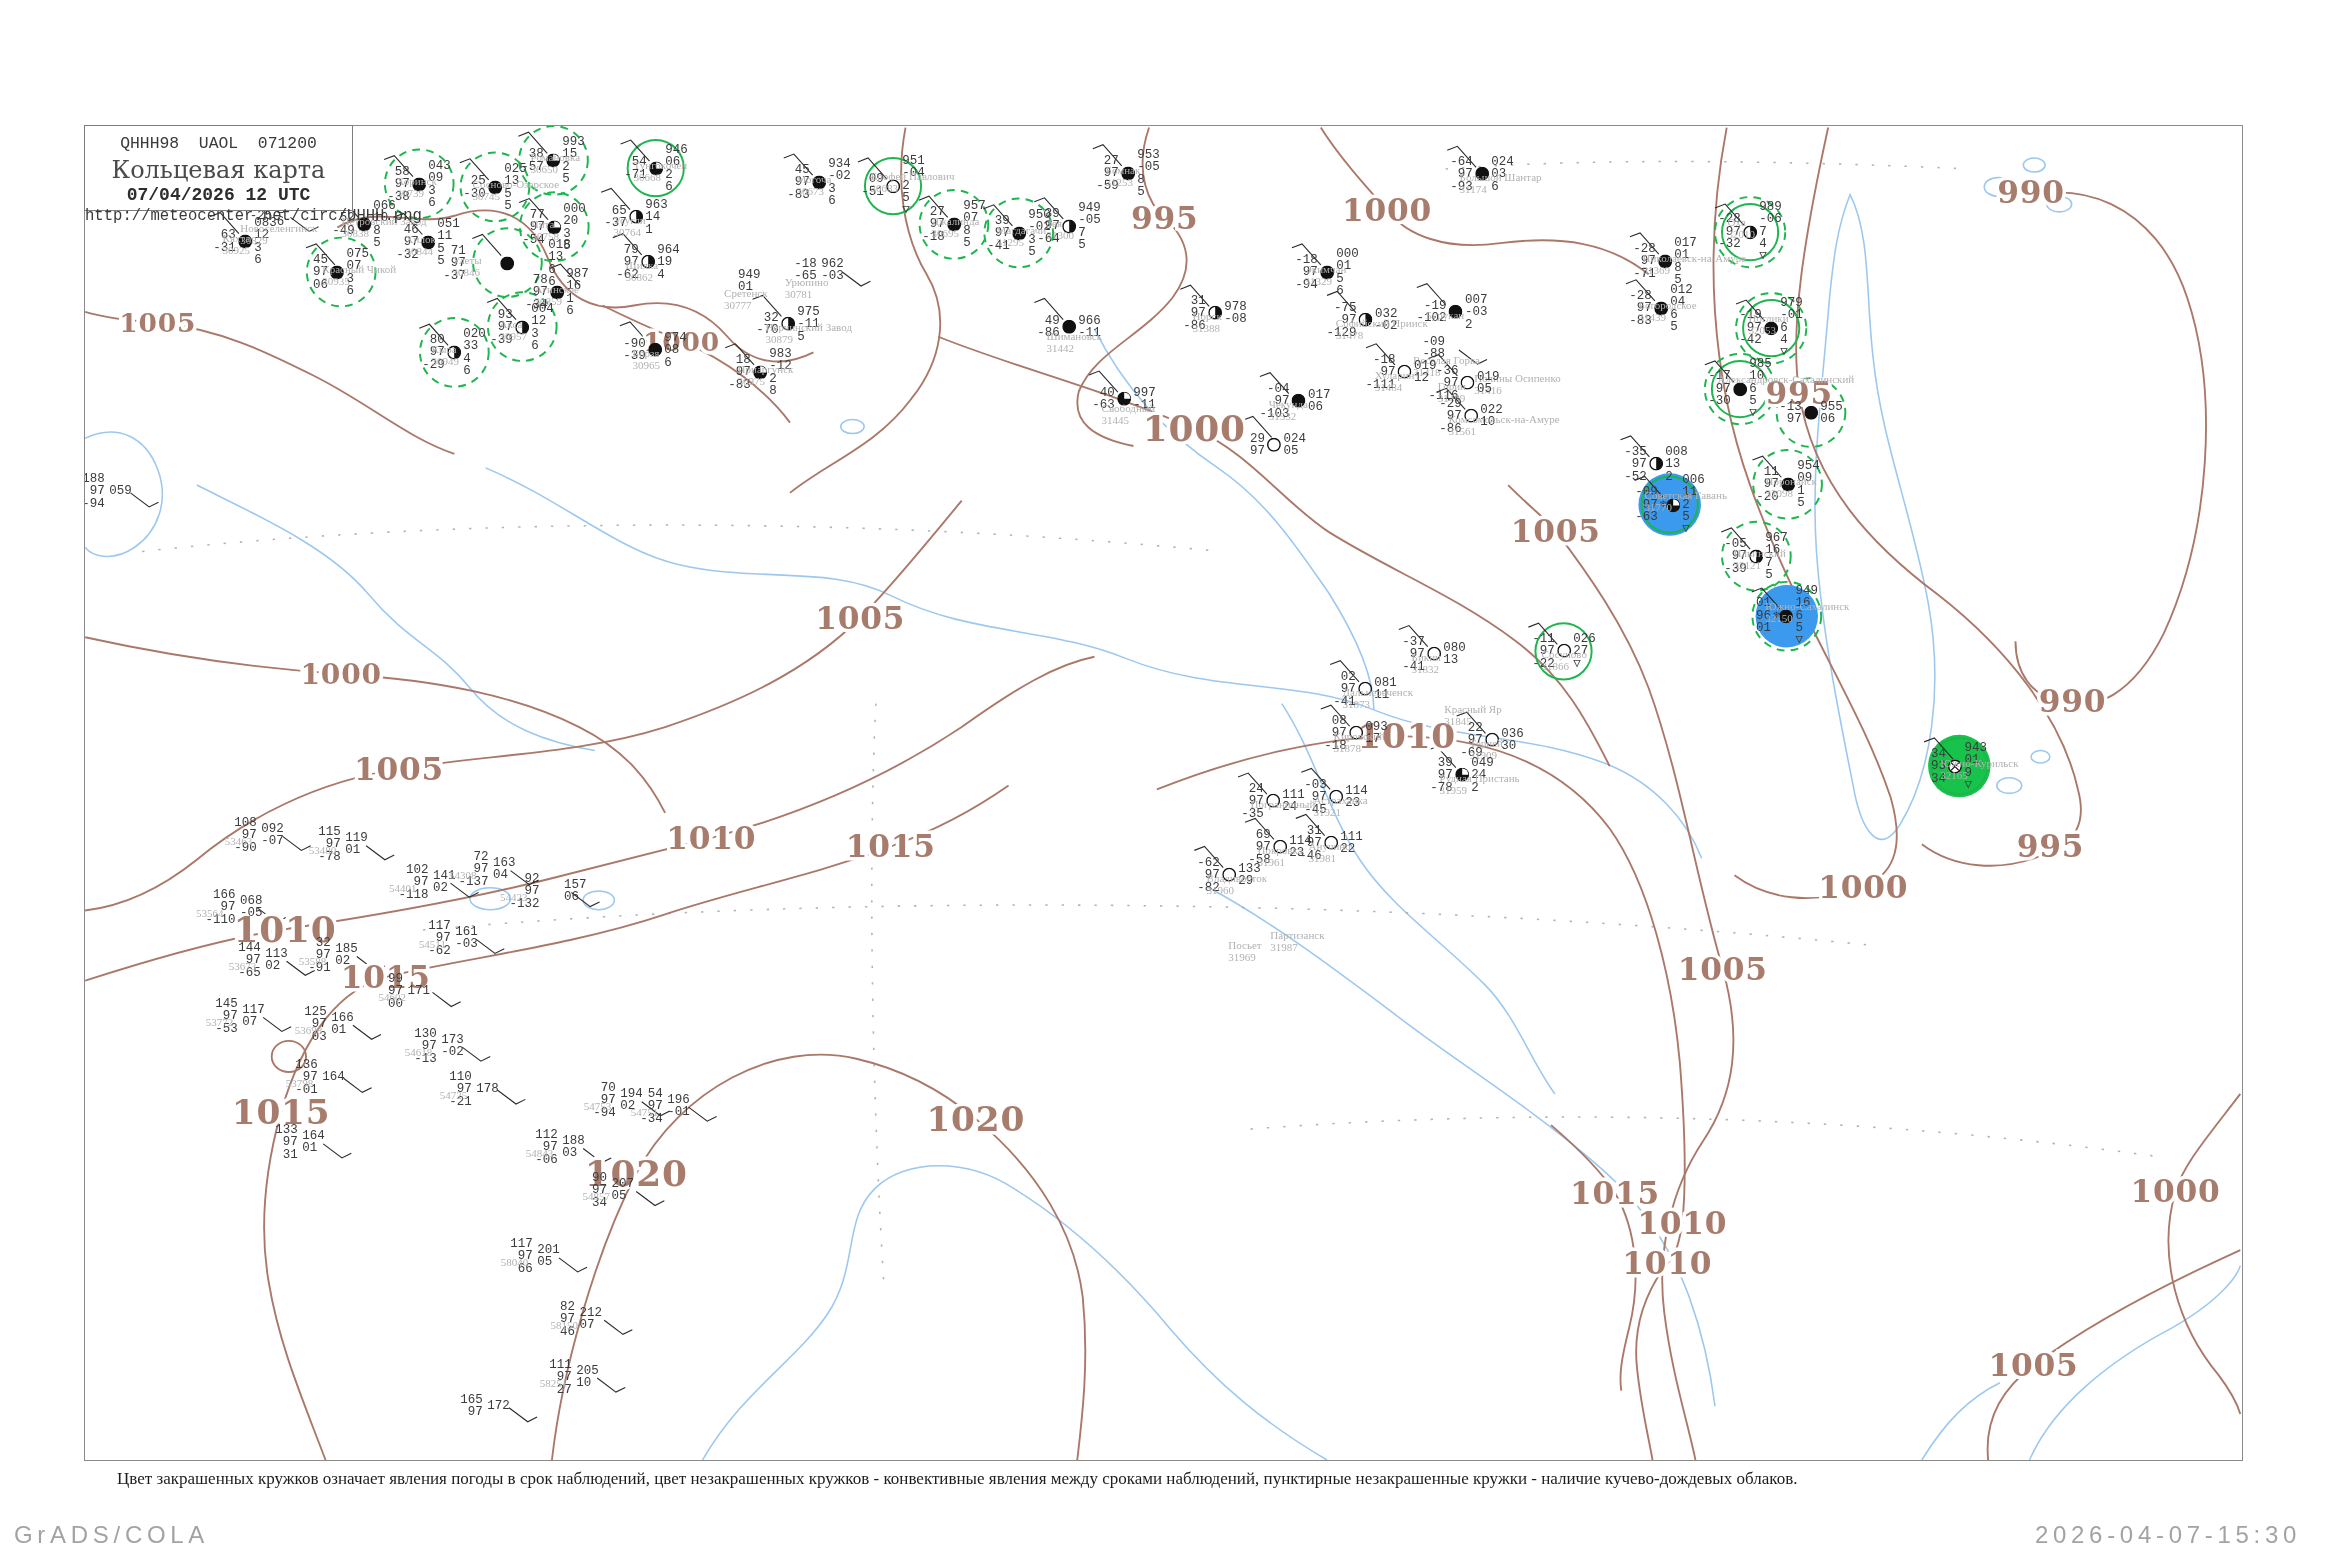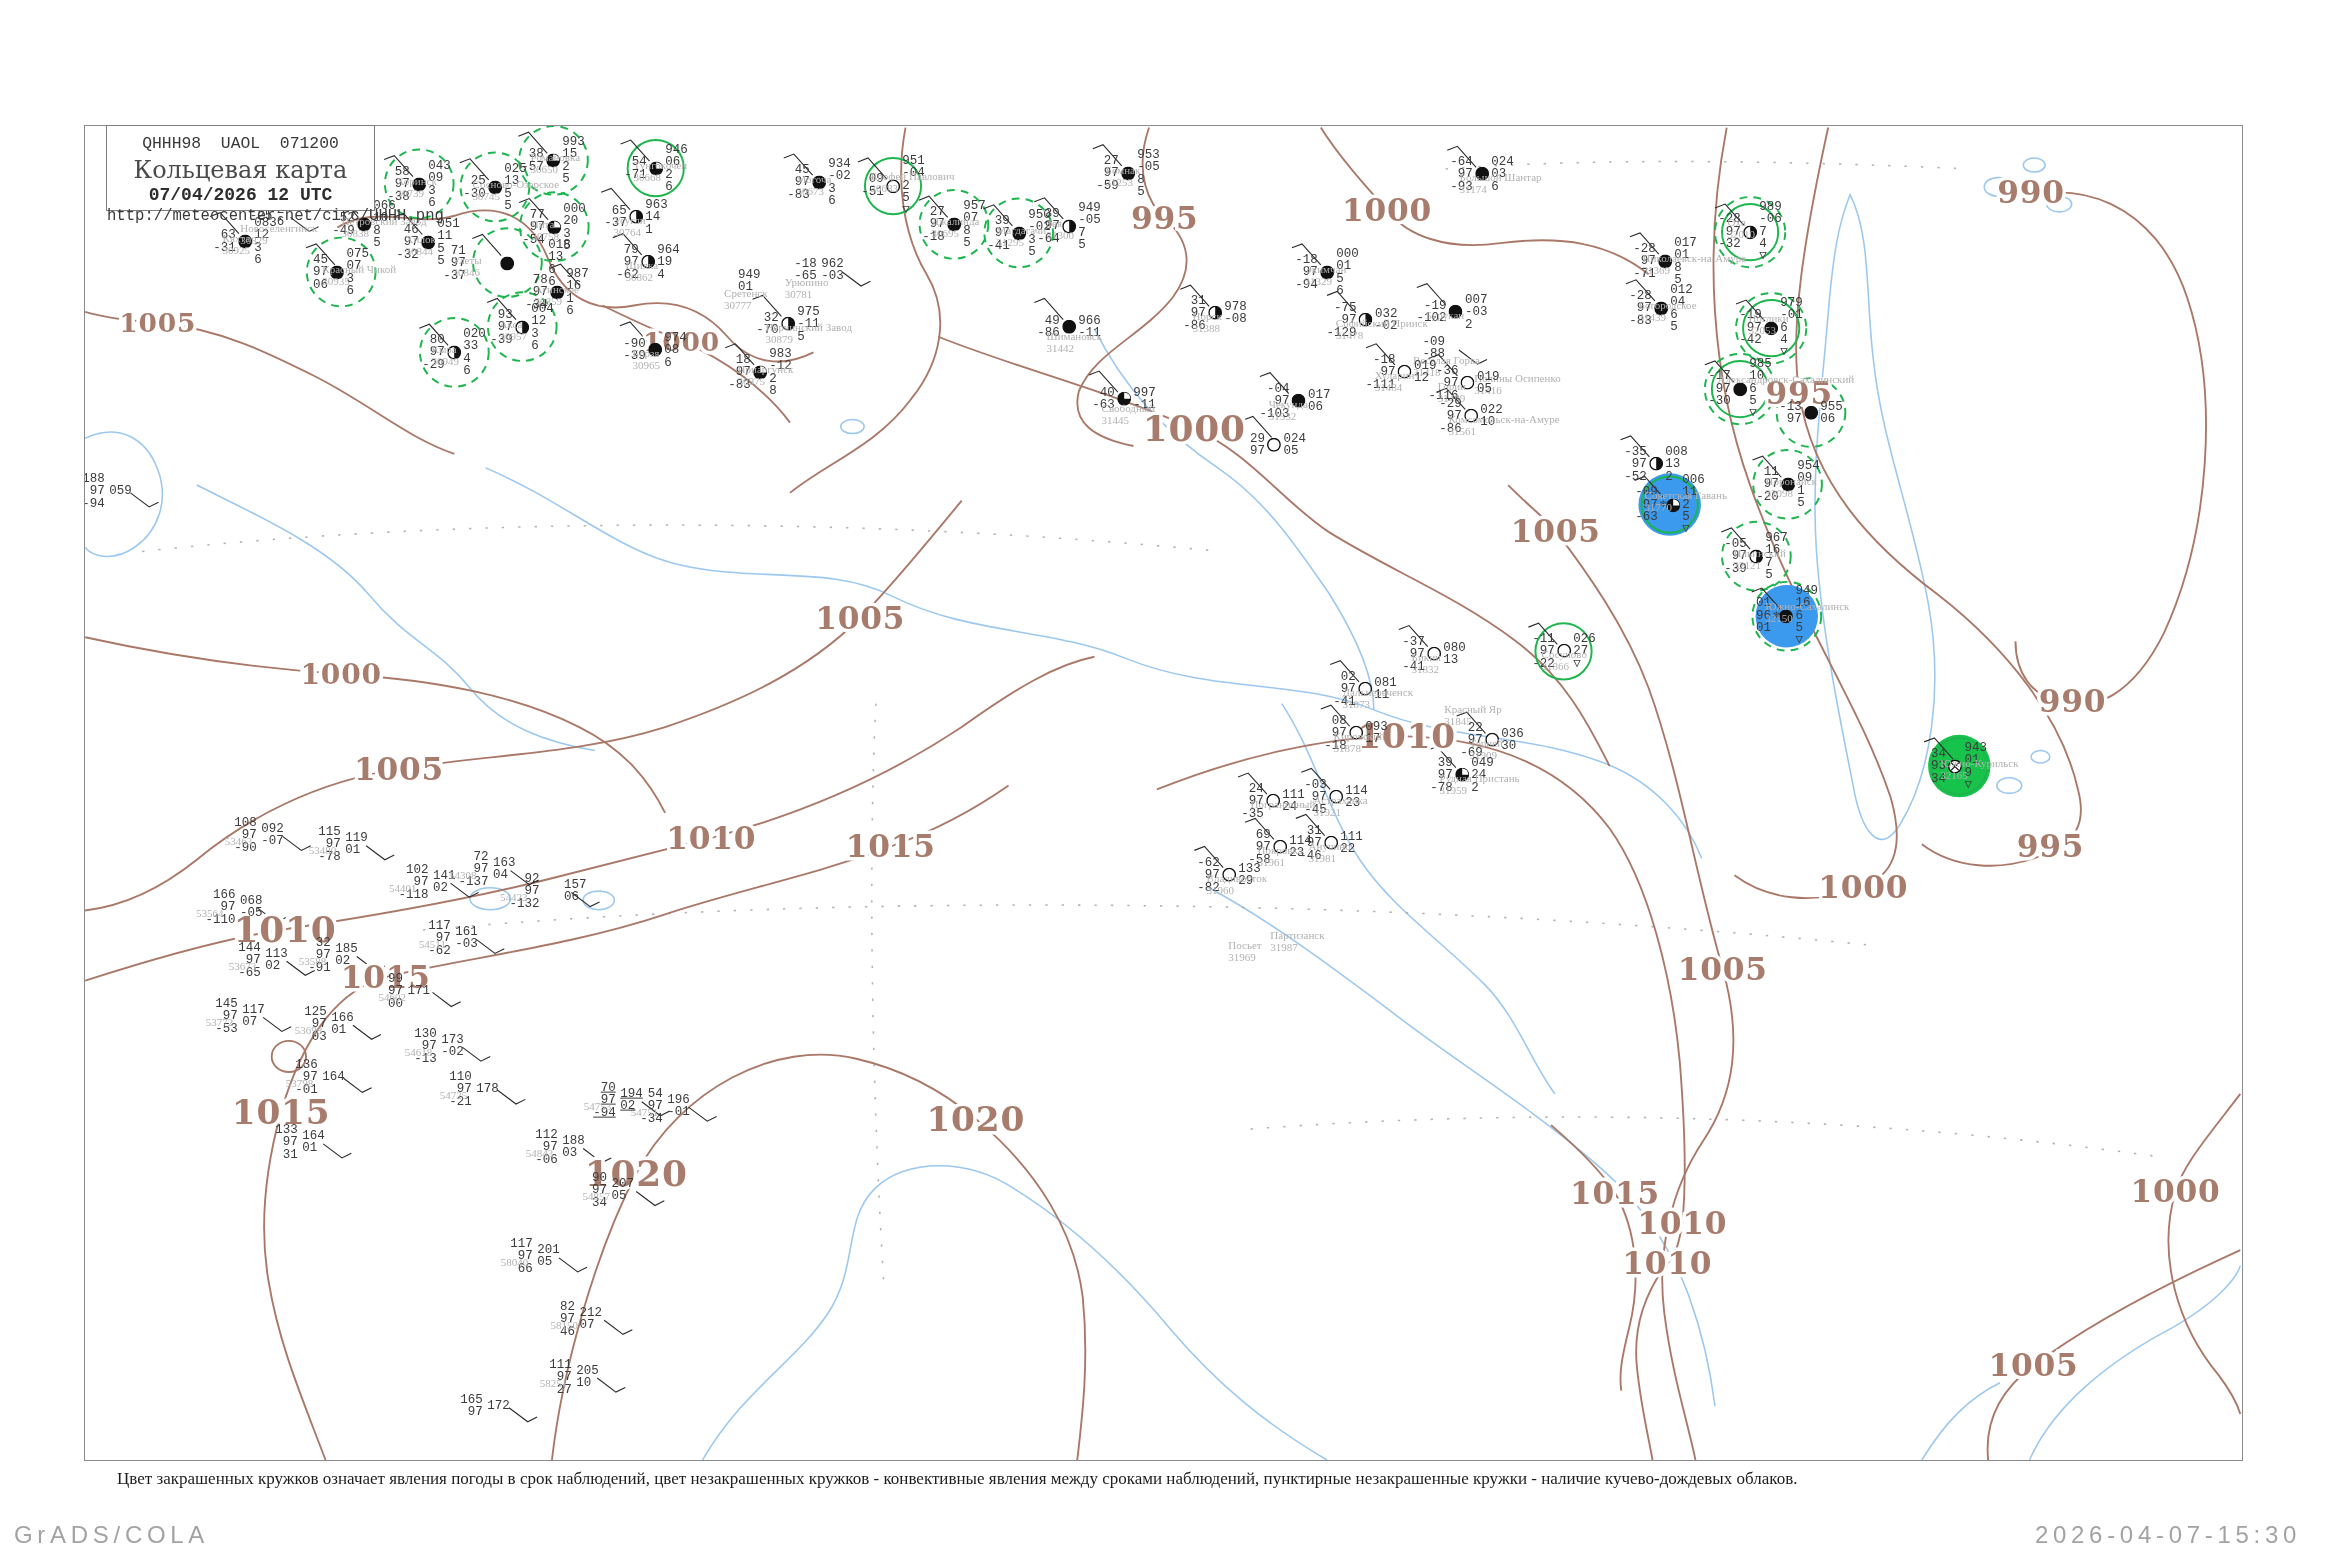--- a/index.html
+++ b/index.html
@@ -1691,21 +1691,21 @@
             <span>-34</span>
           </div>
           <div class="col r">
             <span>196</span>
             <span>-01</span>
           </div>
           <div class="nm">
             <div>54751</div>
           </div>
         </div>
-        <div class="station plain" style="left: 533px; top: 974px; text-decoration: underline;">
+        <div class="station plain" style="left: 533px; top: 974px;">
           <div class="col l">
             <span>70</span>
             <span>97</span>
             <span>-94</span>
           </div>
           <div class="col r">
             <span>194</span>
             <span>02</span>
           </div>
           <div class="nm">
@@ -1783,21 +1783,21 @@
             <span>165</span>
             <span>97</span>
           </div>
           <div class="col r">
             <span>172</span>
           </div>
         </div>
       </div>
   </div>
 
-  <div id="titlebox" style="left: 84px; top: 125px; width: 269px; height: 86px; margin-left: 22px;">
+  <div id="titlebox" style="left: 84px; top: 125px; width: 269px; height: 86px;">
     <div class="t1">QHHH98  UAOL  071200</div>
     <div class="t2">Кольцевая карта</div>
     <div class="t3">07/04/2026 12 UTC</div>
     <div class="t4">http://meteocenter.net/circ/UHHH.png</div>
   </div>
 
   <div id="caption">Цвет закрашенных кружков означает явления погоды в срок наблюдений, цвет незакрашенных кружков - конвективные явления между сроками наблюдений, пунктирные незакрашенные кружки - наличие кучево-дождевых облаков.</div>
   <div id="credit">GrADS/COLA</div>
   <div id="stamp">2026-04-07-15:30</div>
 </div>

